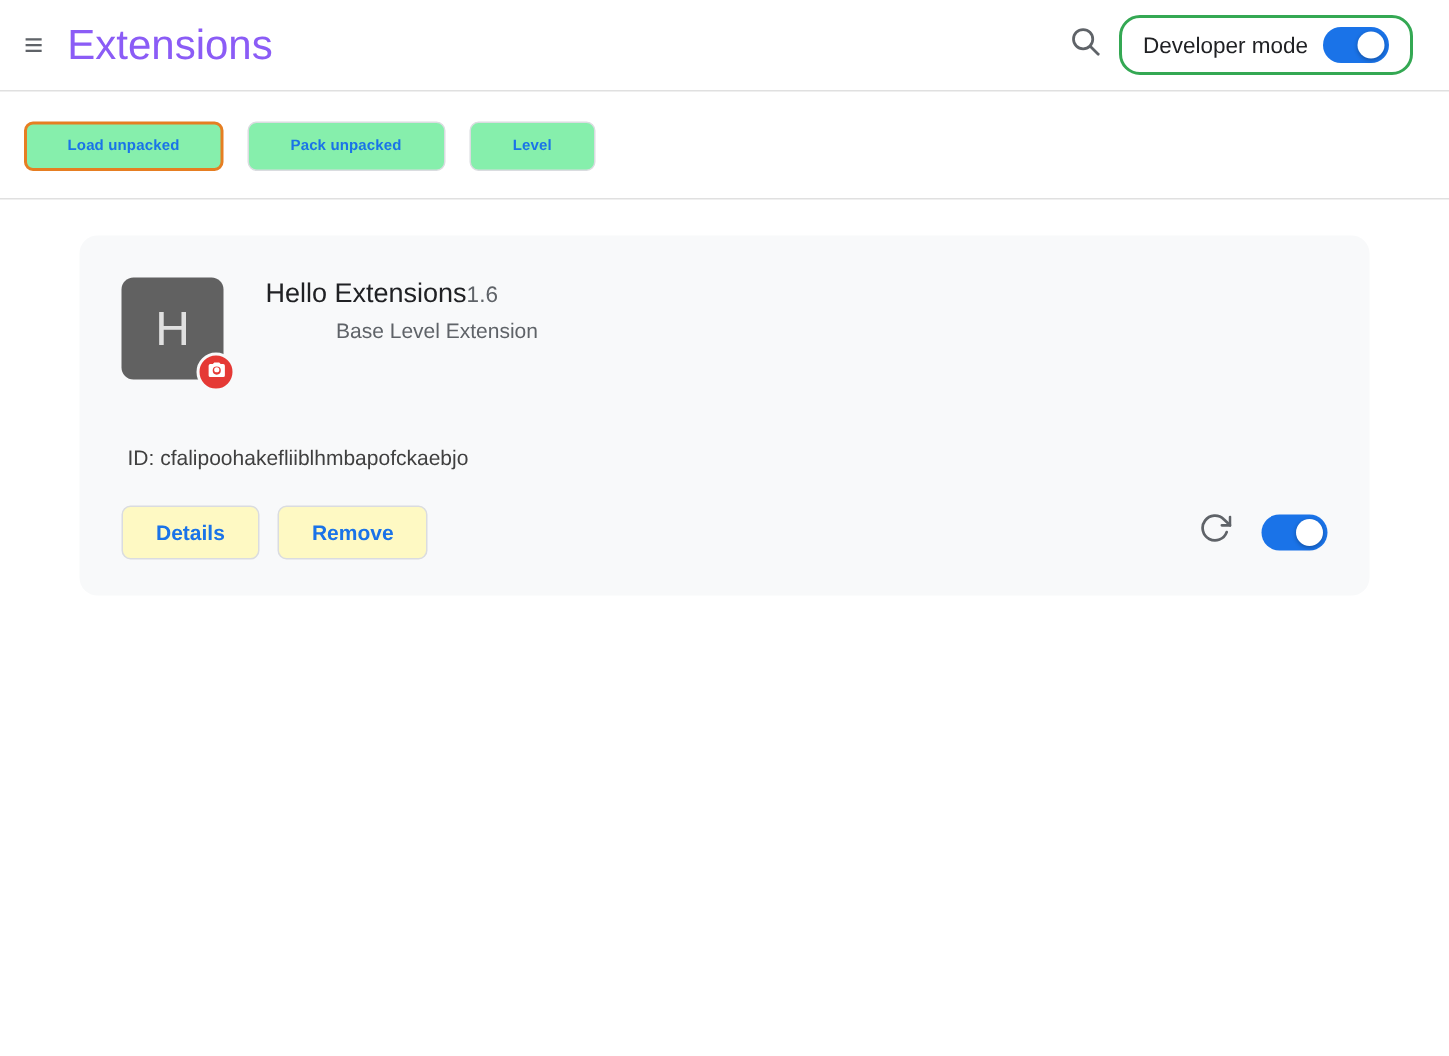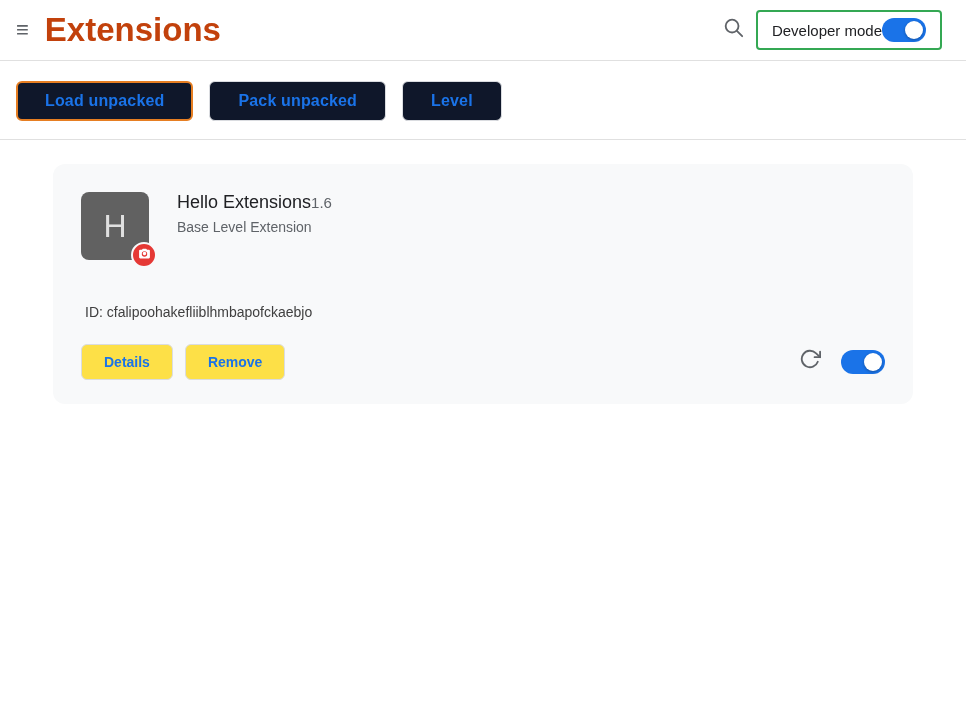--- a/index.html
+++ b/index.html
@@ -23,39 +23,40 @@
       display: flex;
       align-items: center;
       gap: 16px;
     }
     .menu-icon {
       cursor: pointer;
       font-size: 22px;
       color: #5f6368;
     }
     .page-title {
-      font-size: 33px;
-      font-weight: 700;
-      color: #c2410c;
+      font-size: 28px;
+      font-weight: 400;
+      color: #8b5cf6;
     }
     .header-right {
       display: flex;
       align-items: center;
       gap: 12px;
     }
     .search-icon {
       font-size: 22px;
       color: #5f6368;
       cursor: pointer;
     }
     .developer-mode-box {
       display: flex;
       align-items: center;
+      gap: 10px;
       border: 2px solid #34a853;
-      border-radius: 4px;
+      border-radius: 14px;
       padding: 6px 14px 6px 14px;
     }
     .developer-mode-label {
       font-size: 15px;
       color: #202124;
     }
 
     
     .toggle {
       position: relative;
@@ -86,24 +87,24 @@
       display: flex;
       align-items: center;
       gap: 16px;
       padding: 20px 24px 18px 16px;
       border-bottom: 1px solid #e0e0e0;
     }
     .toolbar-btn {
       border: 1px solid #dadce0;
       border-radius: 6px;
       padding: 10px 28px;
-      font-size: 16px;
+      font-size: 10px;
       font-weight: 600;
       color: #1a73e8;
-      background: #0f172a;
+      background: #86efac;
       cursor: pointer;
       letter-spacing: 0.01em;
     }
     .toolbar-btn.highlighted {
       border: 2px solid #e67e22;
       padding: 9px 27px;
     }
 
     
     .main {
@@ -172,20 +173,21 @@
       font-weight: 500;
       color: #202124;
     }
     .ext-version {
       font-size: 15px;
       color: #5f6368;
     }
     .ext-description {
       font-size: 14px;
       color: #5f6368;
+      margin-left: 47px;
     }
 
     
     .ext-id {
       font-size: 14px;
       color: #404040;
       margin-bottom: 20px;
       padding: 0 4px;
     }
 
@@ -196,21 +198,21 @@
       gap: 12px;
       padding-top: 4px;
     }
     .card-action-btn {
       border: 1px solid #dadce0;
       border-radius: 6px;
       padding: 9px 22px;
       font-size: 14px;
       font-weight: 600;
       color: #1a73e8;
-      background: #fde047;
+      background: #fef9c3;
       cursor: pointer;
     }
     .spacer { flex: 1; }
     .reload-icon {
       font-size: 22px;
       color: #5f6368;
       cursor: pointer;
       margin-right: 8px;
     }
   </style>

